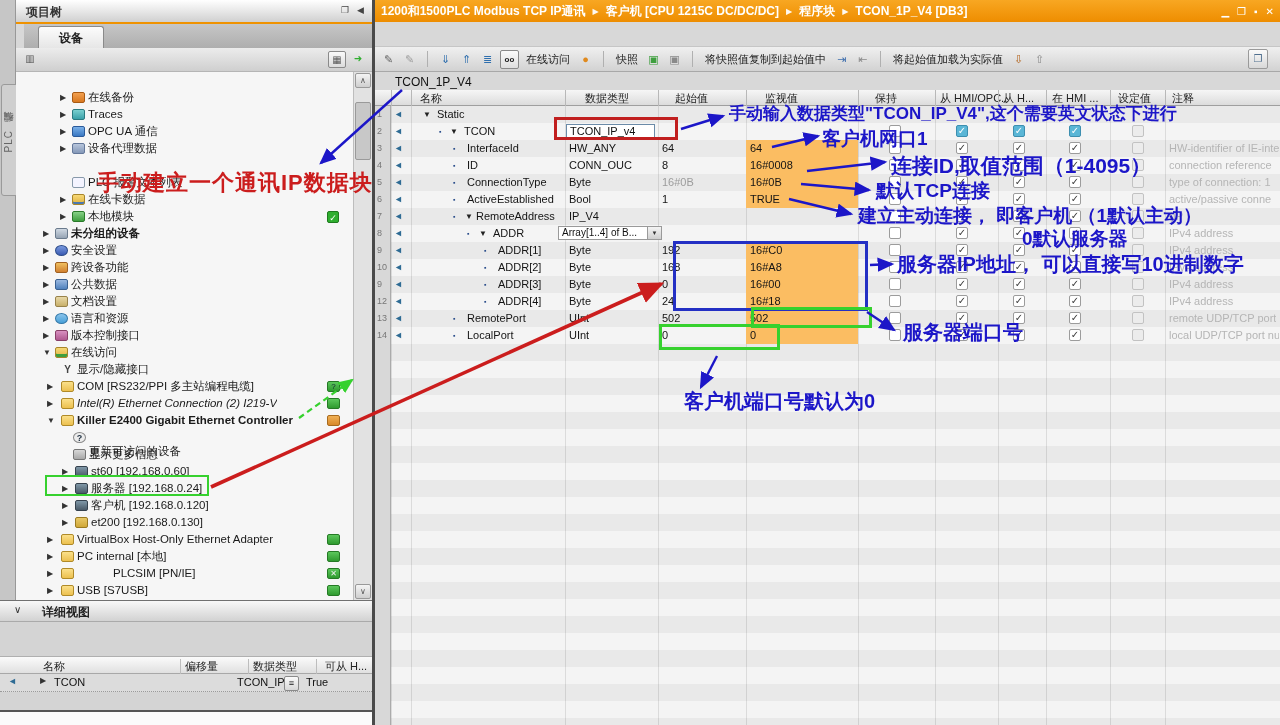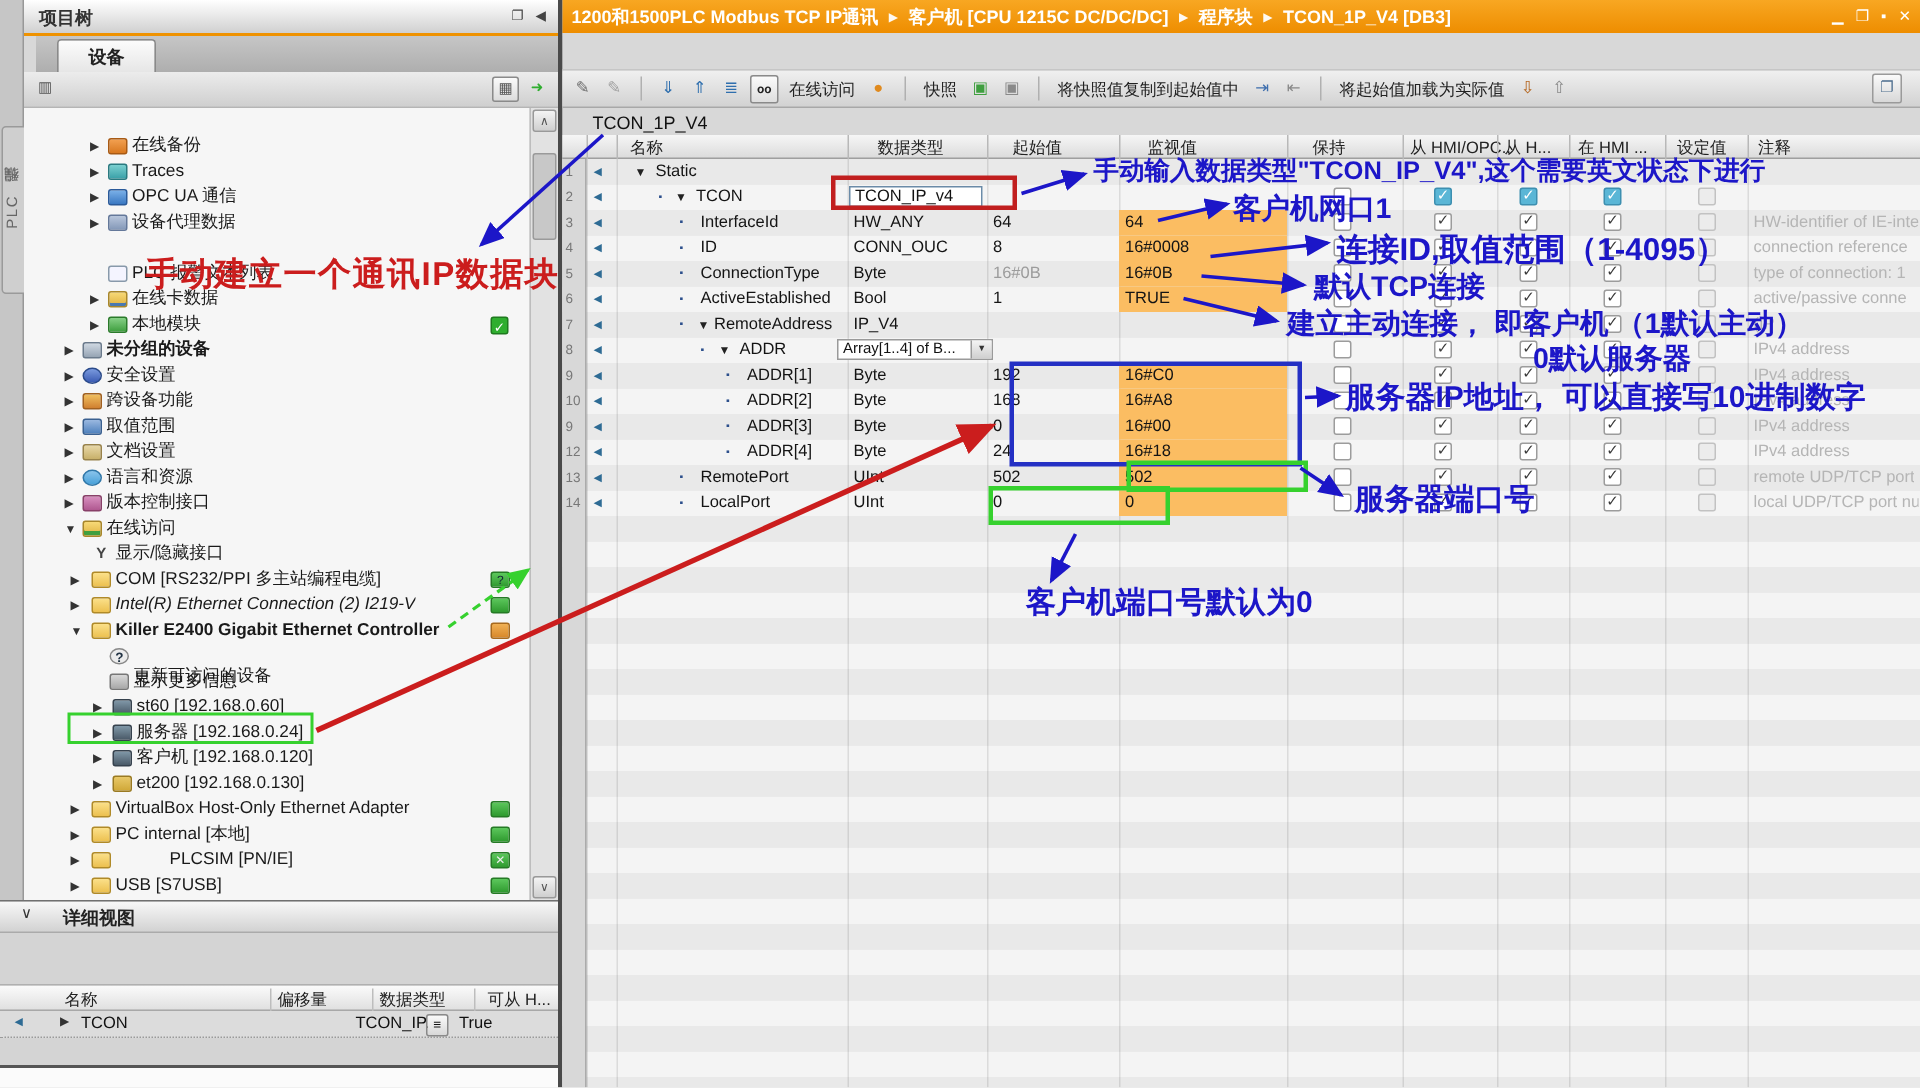--- a/index.html
+++ b/index.html
@@ -208,21 +208,21 @@
         <span class="tlabel" style="left: 55px;">安全设置</span>
       </div>
       <div class="trow" style="top: 187px;">
         <span class="tarrow" style="left: 27px;">▶</span>
         <span class="tico ic-crossdev" style="left: 39px;"></span>
         <span class="tlabel" style="left: 55px;">跨设备功能</span>
       </div>
       <div class="trow" style="top: 204px;">
         <span class="tarrow" style="left: 27px;">▶</span>
         <span class="tico ic-common" style="left: 39px;"></span>
-        <span class="tlabel" style="left: 55px;">取值范围</span>
+        <span class="tlabel" style="left: 55px;">公共数据</span>
       </div>
       <div class="trow" style="top: 221px;">
         <span class="tarrow" style="left: 27px;">▶</span>
         <span class="tico ic-docset" style="left: 39px;"></span>
         <span class="tlabel" style="left: 55px;">文档设置</span>
       </div>
       <div class="trow" style="top: 238px;">
         <span class="tarrow" style="left: 27px;">▶</span>
         <span class="tico ic-lang" style="left: 39px;"></span>
         <span class="tlabel" style="left: 55px;">语言和资源</span>

